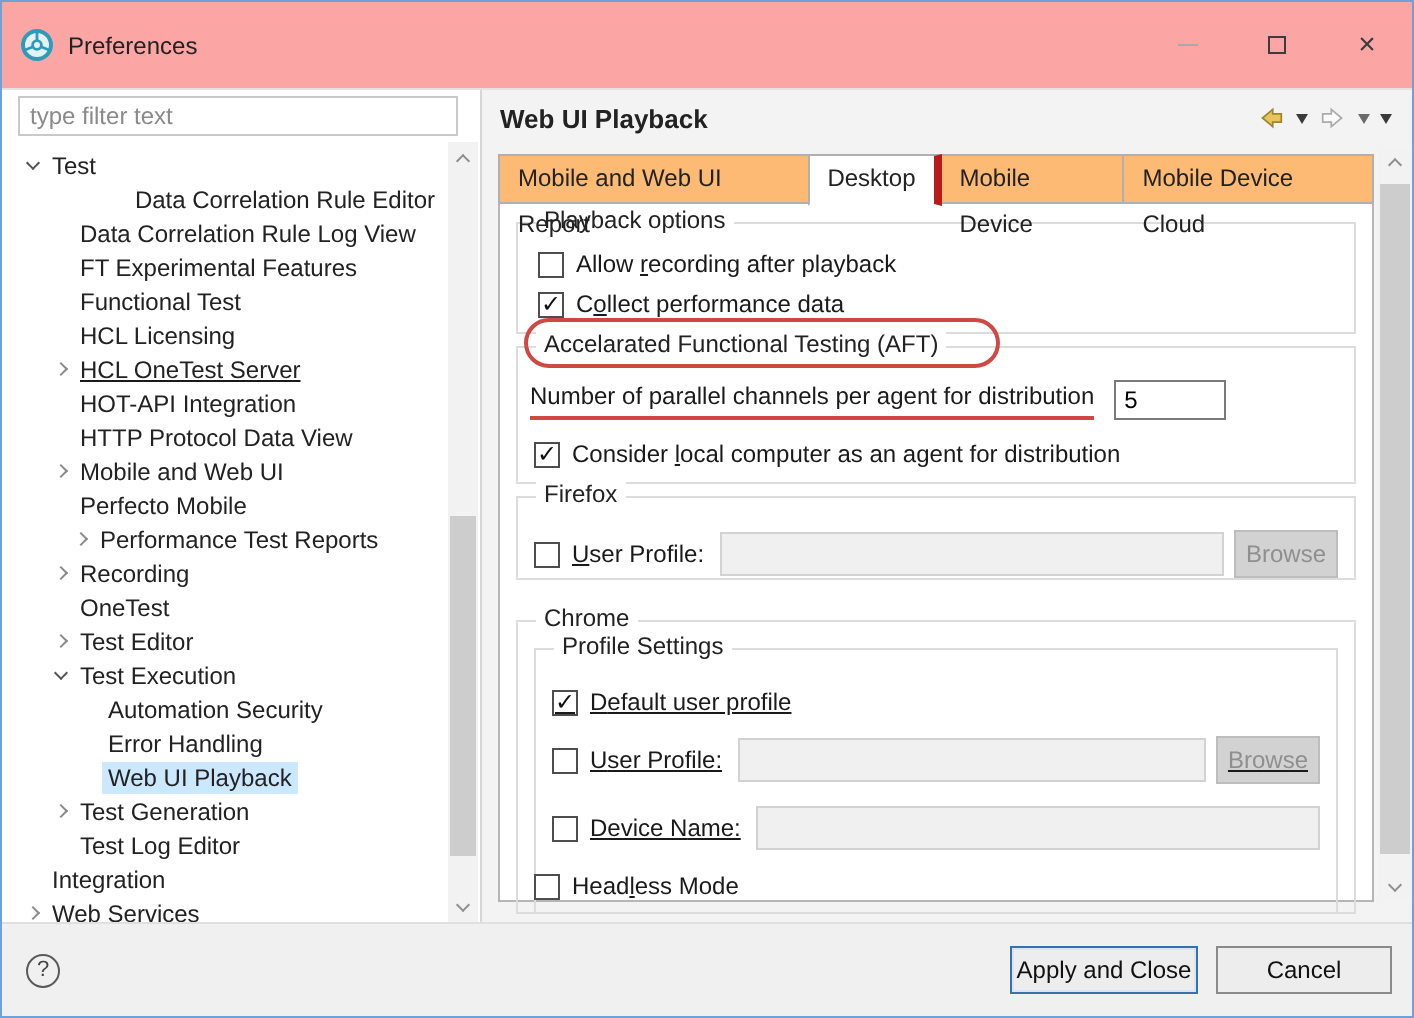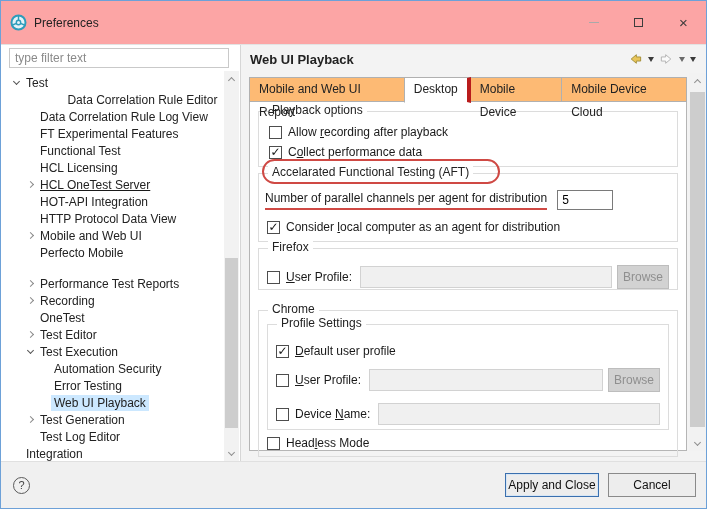--- a/index.html
+++ b/index.html
@@ -64,21 +64,21 @@
   .rscroll { width:17px; flex:0 0 17px; position:relative; background:#f2f2f2; margin-left:2px; }
   .right-thumb { top:19px; bottom:24px; }
 
   
   .group { position:absolute; border:1px solid #dcdcdc; }
   .group-label { position:absolute; top:-9px; left:9px; background:#fff; padding:0 4px; color:#222; white-space:nowrap; }
   .g-playback { left:8px; top:9px; right:8px; height:56px; }
   .g-aft { left:8px; top:71px; right:8px; height:69px; }
   .g-firefox { left:8px; top:146px; right:8px; height:42px; }
   .g-chrome { left:8px; top:208px; right:8px; height:147px; }
-  .inner-group { position:absolute; left:8px; right:8px; top:13px; height:106px; border:1px solid #dcdcdc; }
+  .inner-group { position:absolute; left:8px; right:8px; top:13px; height:133px; border:1px solid #dcdcdc;text-decoration:underline; }
 
   .cb-row { display:flex; align-items:flex-end; }
   .cb { width:13px; height:13px; flex:0 0 13px; border:1px solid #4d4d4d; background:#fff; margin-right:6px; font-size:12px; line-height:11px; text-align:center; color:#111; }
   .mn { text-decoration:underline; }
   .lbl { white-space:nowrap; }
 
   .g-playback .cb-row { margin:3px 0 0 10px; height:17px; }
   .g-playback .cb-row:first-of-type { margin-top:10px; }
 
   .aft-row { display:flex; align-items:center; margin:16px 8px 0 6px; }
@@ -175,21 +175,21 @@
             <div class="tree-row" style="padding-left: 22px;">
               <span class="tree-arrow">
                 <span class="chev collapsed"></span>
               </span>
               <span class="tree-label">Mobile and Web UI</span>
             </div>
             <div class="tree-row" style="padding-left: 22px;">
               <span class="tree-arrow"></span>
               <span class="tree-label">Perfecto Mobile</span>
             </div>
-            <div class="tree-row" style="padding-left: 22px; margin-top: 14px;">
+            <div class="tree-row" style="padding-left: 32px;">
               <span class="tree-arrow">
                 <span class="chev collapsed"></span>
               </span>
               <span class="tree-label">Performance Test Reports</span>
             </div>
             <div class="tree-row" style="padding-left: 22px;">
               <span class="tree-arrow">
                 <span class="chev collapsed"></span>
               </span>
               <span class="tree-label">Recording</span>
@@ -209,21 +209,21 @@
                 <span class="chev expanded"></span>
               </span>
               <span class="tree-label">Test Execution</span>
             </div>
             <div class="tree-row" style="padding-left: 36px;">
               <span class="tree-arrow"></span>
               <span class="tree-label">Automation Security</span>
             </div>
             <div class="tree-row" style="padding-left: 36px;">
               <span class="tree-arrow"></span>
-              <span class="tree-label">Error Testing</span>
+              <span class="tree-label">Error Handling</span>
             </div>
             <div class="tree-row selected" style="padding-left: 36px;">
               <span class="tree-arrow"></span>
               <span class="tree-label">Web UI Playback</span>
             </div>
             <div class="tree-row" style="padding-left: 22px;">
               <span class="tree-arrow">
                 <span class="chev collapsed"></span>
               </span>
               <span class="tree-label">Test Generation</span>

